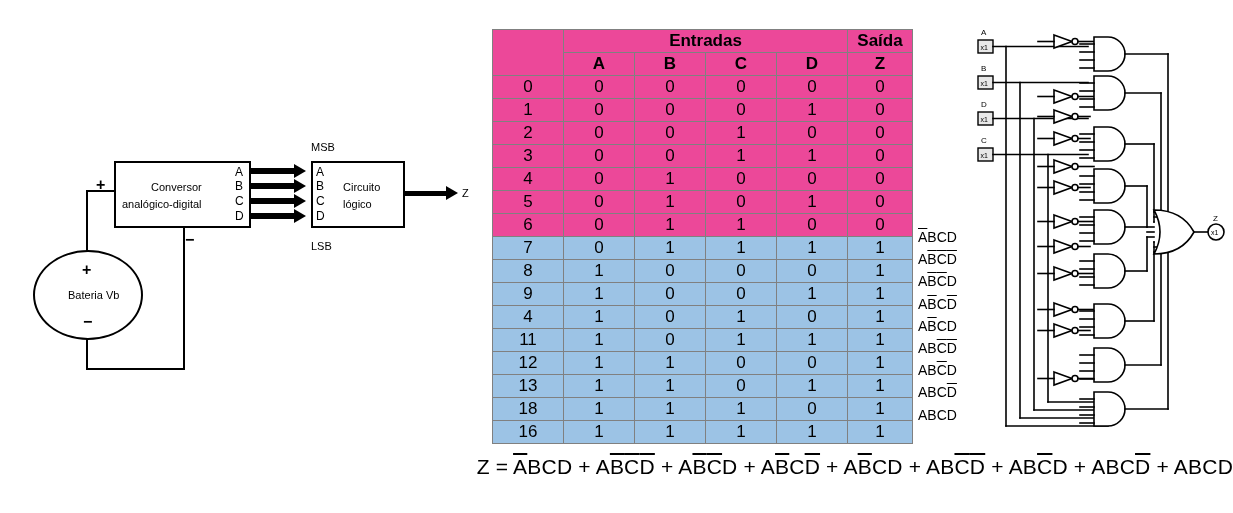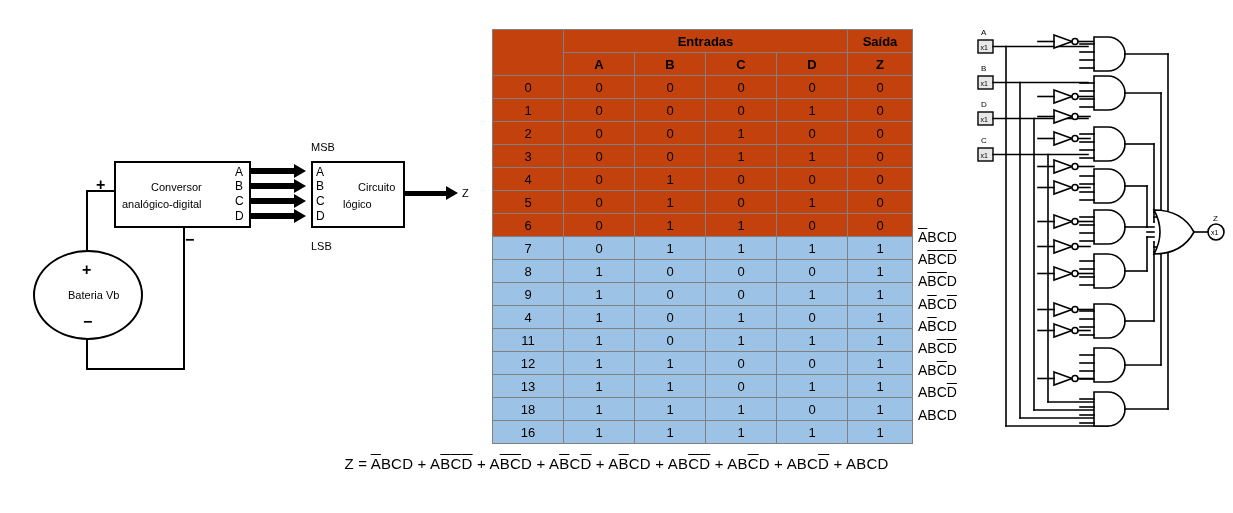--- a/index.html
+++ b/index.html
@@ -53,22 +53,22 @@
     border-top:7px solid transparent;
     border-bottom:7px solid transparent;
     border-left:12px solid #000;
   }
   .arrow-thin{position:absolute;height:5px;background:#000;}
 
   
   #truth-table{left:492px;top:29px;}
   table.tt{
     border-collapse:collapse;
-    font-size:13px;
-    background:#c2410c;
+    font-size:17px;
+    background:#ec4899;
   }
   table.tt td,table.tt th{
     border:1px solid #808080;
     text-align:center;
     vertical-align:middle;
     font-weight:normal;
     padding:0;
     height:22px;
   }
   table.tt th{font-weight:bold;}
@@ -83,22 +83,22 @@
   .mt{
     height:22.2px;
     line-height:22.2px;
     font-size:14px;
     white-space:nowrap;
   }
 
   
   #equation{
     left:0;top:455px;width:1233px;
-    text-align:center;
-    font-size:15px;
+    text-align:right;
+    font-size:21px;
     letter-spacing:.2px;
     white-space:nowrap;
   }
 
   
   #logic-schematic{left:968px;top:14px;width:265px;height:430px;}
   #logic-schematic svg{display:block;}
 </style>
 </head>
 <body>
@@ -131,21 +131,21 @@
   <div class="arrow-bus" style="left:251px;top:168px;width:45px;"></div>
   <div class="arrow-head" style="left:294px;top:164px;"></div>
   <div class="arrow-bus" style="left:251px;top:183px;width:45px;"></div>
   <div class="arrow-head" style="left:294px;top:179px;"></div>
   <div class="arrow-bus" style="left:251px;top:198px;width:45px;"></div>
   <div class="arrow-head" style="left:294px;top:194px;"></div>
   <div class="arrow-bus" style="left:251px;top:213px;width:45px;"></div>
   <div class="arrow-head" style="left:294px;top:209px;"></div>
 
   <div class="bd-box" style="left:311px;top:161px;width:94px;height:67px;"></div>
-  <div class="bd-label" style="left:358px;top:180px;">Circuito</div>
+  <div class="bd-label" style="left:343px;top:180px;">Circuito</div>
   <div class="bd-label" style="left:343px;top:197px;">lógico</div>
 
   <div class="bd-pinlabel" style="left:316px;top:166px;">A</div>
   <div class="bd-pinlabel" style="left:316px;top:180px;">B</div>
   <div class="bd-pinlabel" style="left:316px;top:195px;">C</div>
   <div class="bd-pinlabel" style="left:316px;top:210px;">D</div>
 
   <div class="bd-label" style="left:311px;top:140px;">MSB</div>
   <div class="bd-label" style="left:311px;top:239px;">LSB</div>
 

